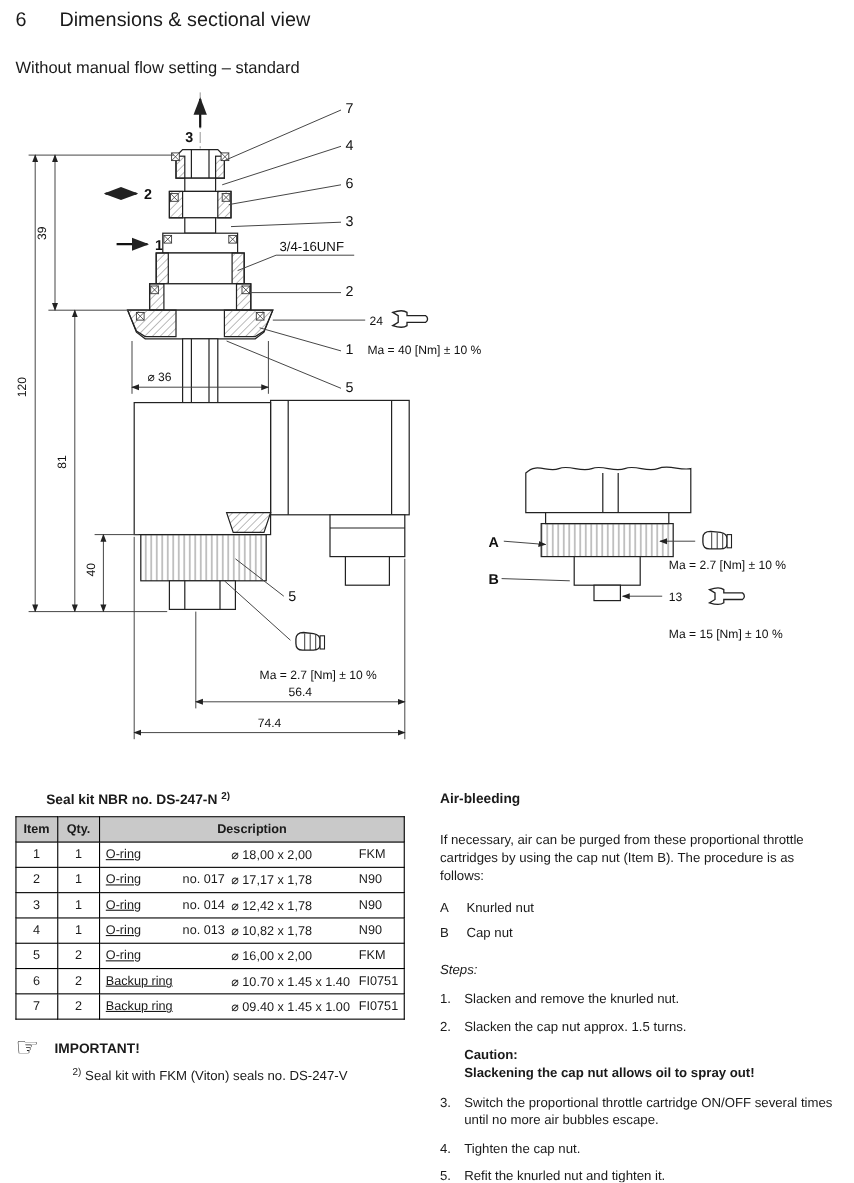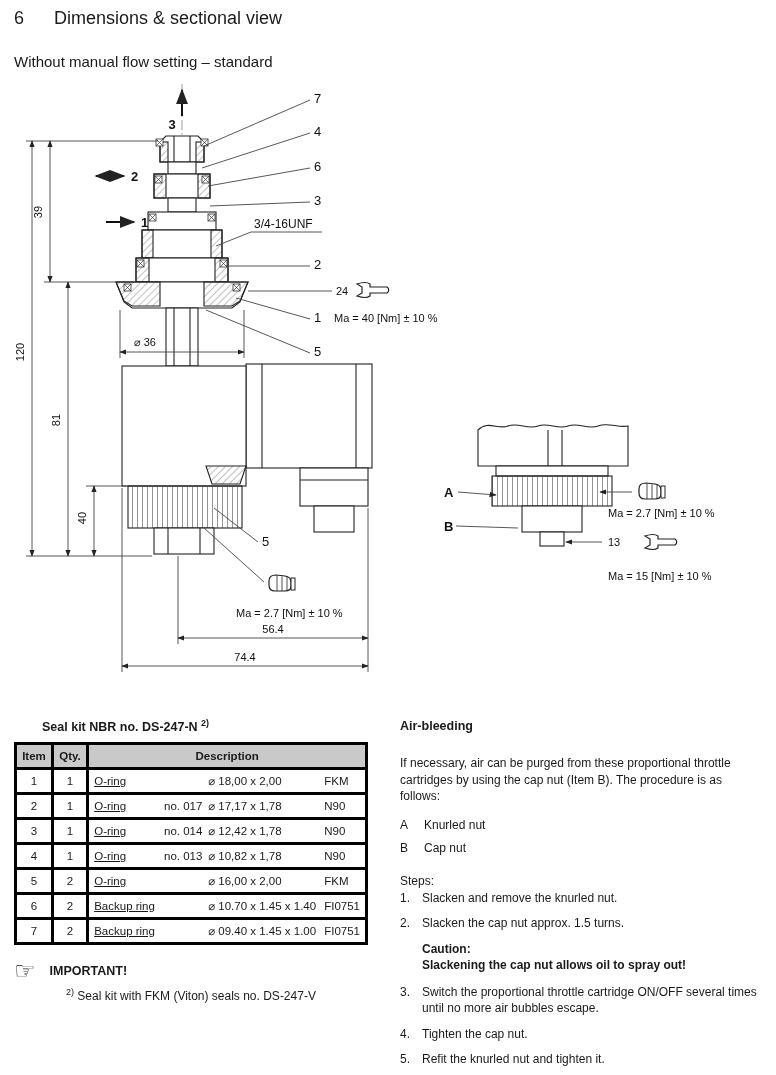--- a/index.html
+++ b/index.html
@@ -7,37 +7,37 @@
         font-family:"Liberation Sans",sans-serif;color:#1a1a1a;overflow:hidden;}
   .hdr{position:absolute;top:8px;left:14px;display:flex;gap:30px;font-size:18px;}
   .subtitle{position:absolute;top:53px;left:14px;font-size:15px;text-align:right;}
   .drawing{position:absolute;top:76px;left:0;}
   svg text{font-family:"Liberation Sans",sans-serif;fill:#111;}
   .col-left{position:absolute;top:718px;left:14px;width:354px;font-size:12px;}
   .col-right{position:absolute;top:718px;left:400px;width:364px;font-size:12px;line-height:1.38;}
   .kit-title{font-weight:bold;font-size:12.5px;margin-left:28px;}
   sup{font-size:9px;}
   table{border-collapse:collapse;width:100%;margin-top:8px;font-size:11.5px;}
-  th,td{border:3px solid #000000;padding:2px 5px;height:18px;}
+  th,td{border:1px solid #000000;padding:2px 5px;height:18px;}
   th{background:#c9c9c9;font-weight:bold;}
   .c{text-align:center;}
   col.item{width:40px}col.qty{width:44px}
   .desc{display:flex;align-items:center;}
   .desc .nm{width:64px;text-decoration:underline;}
   .desc .no{width:50px;text-align:center;}
   .desc .sz{width:116px;}
   .desc .mt{flex:1;}
   .important-row{margin-top:14px;display:flex;align-items:center;gap:14px;}
   .pointer{font-size:24px;line-height:1;}
   .imp-label{font-weight:bold;font-size:12.5px;}
   .footnote{margin-top:4px;padding-left:52px;}
   .air-title{font-weight:bold;font-size:12.5px;margin-bottom:20px;}
   .legend{margin-top:12px;}
   .legend-row{display:flex;gap:16px;margin-bottom:7px;}
-  .steps-label{margin-top:16px;}
+  .steps-label{margin-top:16px;margin-bottom:10px;font-style:italic;}
   .step{display:flex;gap:7px;margin-bottom:9px;}
   .step .n{width:15px;flex:none;}
   .caution{margin:2px 0 10px 22px;font-weight:bold;}
 </style>
 </head>
 <body>
 
 <div class="page">
 
   <div class="hdr">

